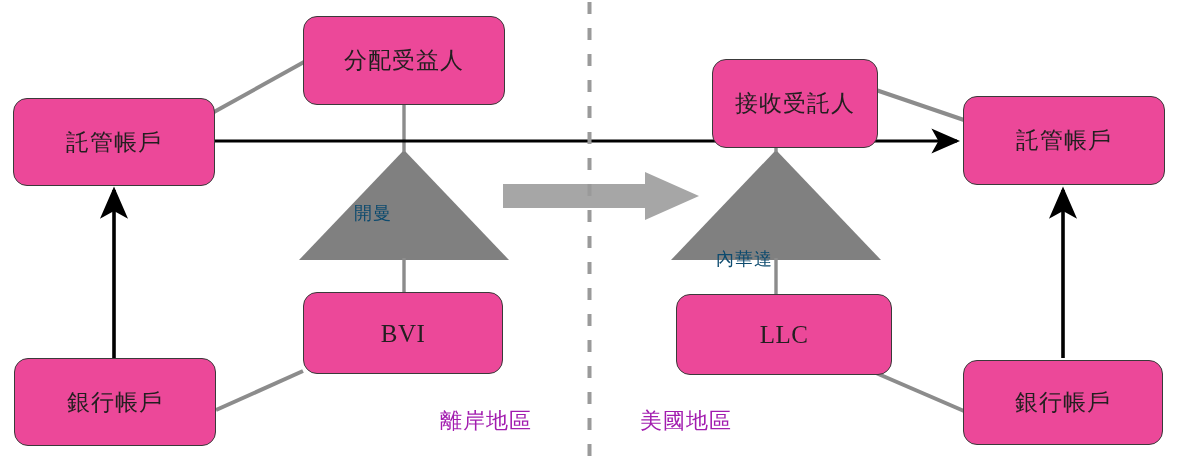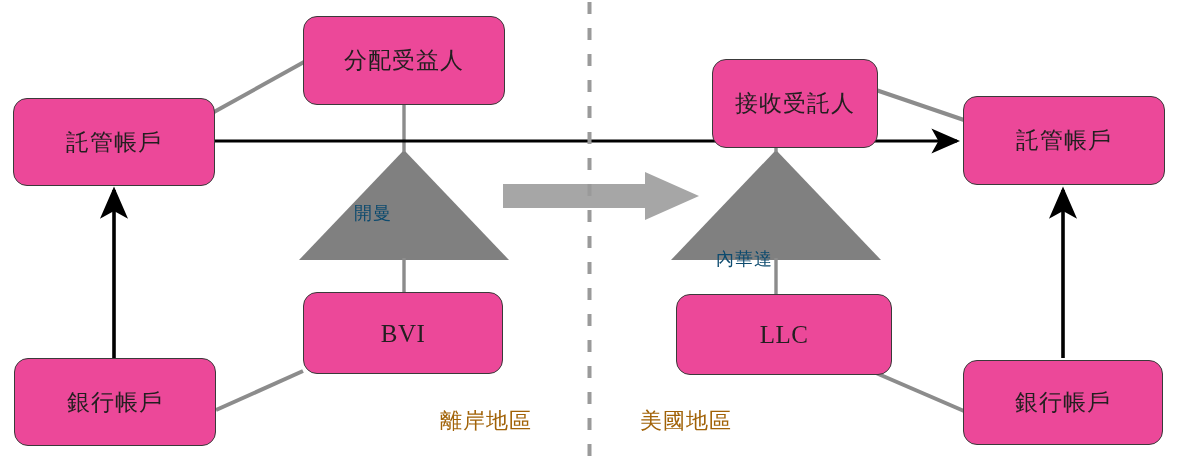--- a/index.html
+++ b/index.html
@@ -52,21 +52,21 @@
     font-size: 18px;
     letter-spacing: 1px;
     white-space: nowrap;
     z-index: 4;
     text-align: left;
     line-height: 1;
   }
   .region-label {
     position: absolute;
     font-size: 22px;
-    color: #a16207;
+    color: #a21caf;
     letter-spacing: 1px;
     white-space: nowrap;
     z-index: 4;
     line-height: 1;
   }
 </style>
 </head>
 <body>
 
 <div id="diagram-root">

